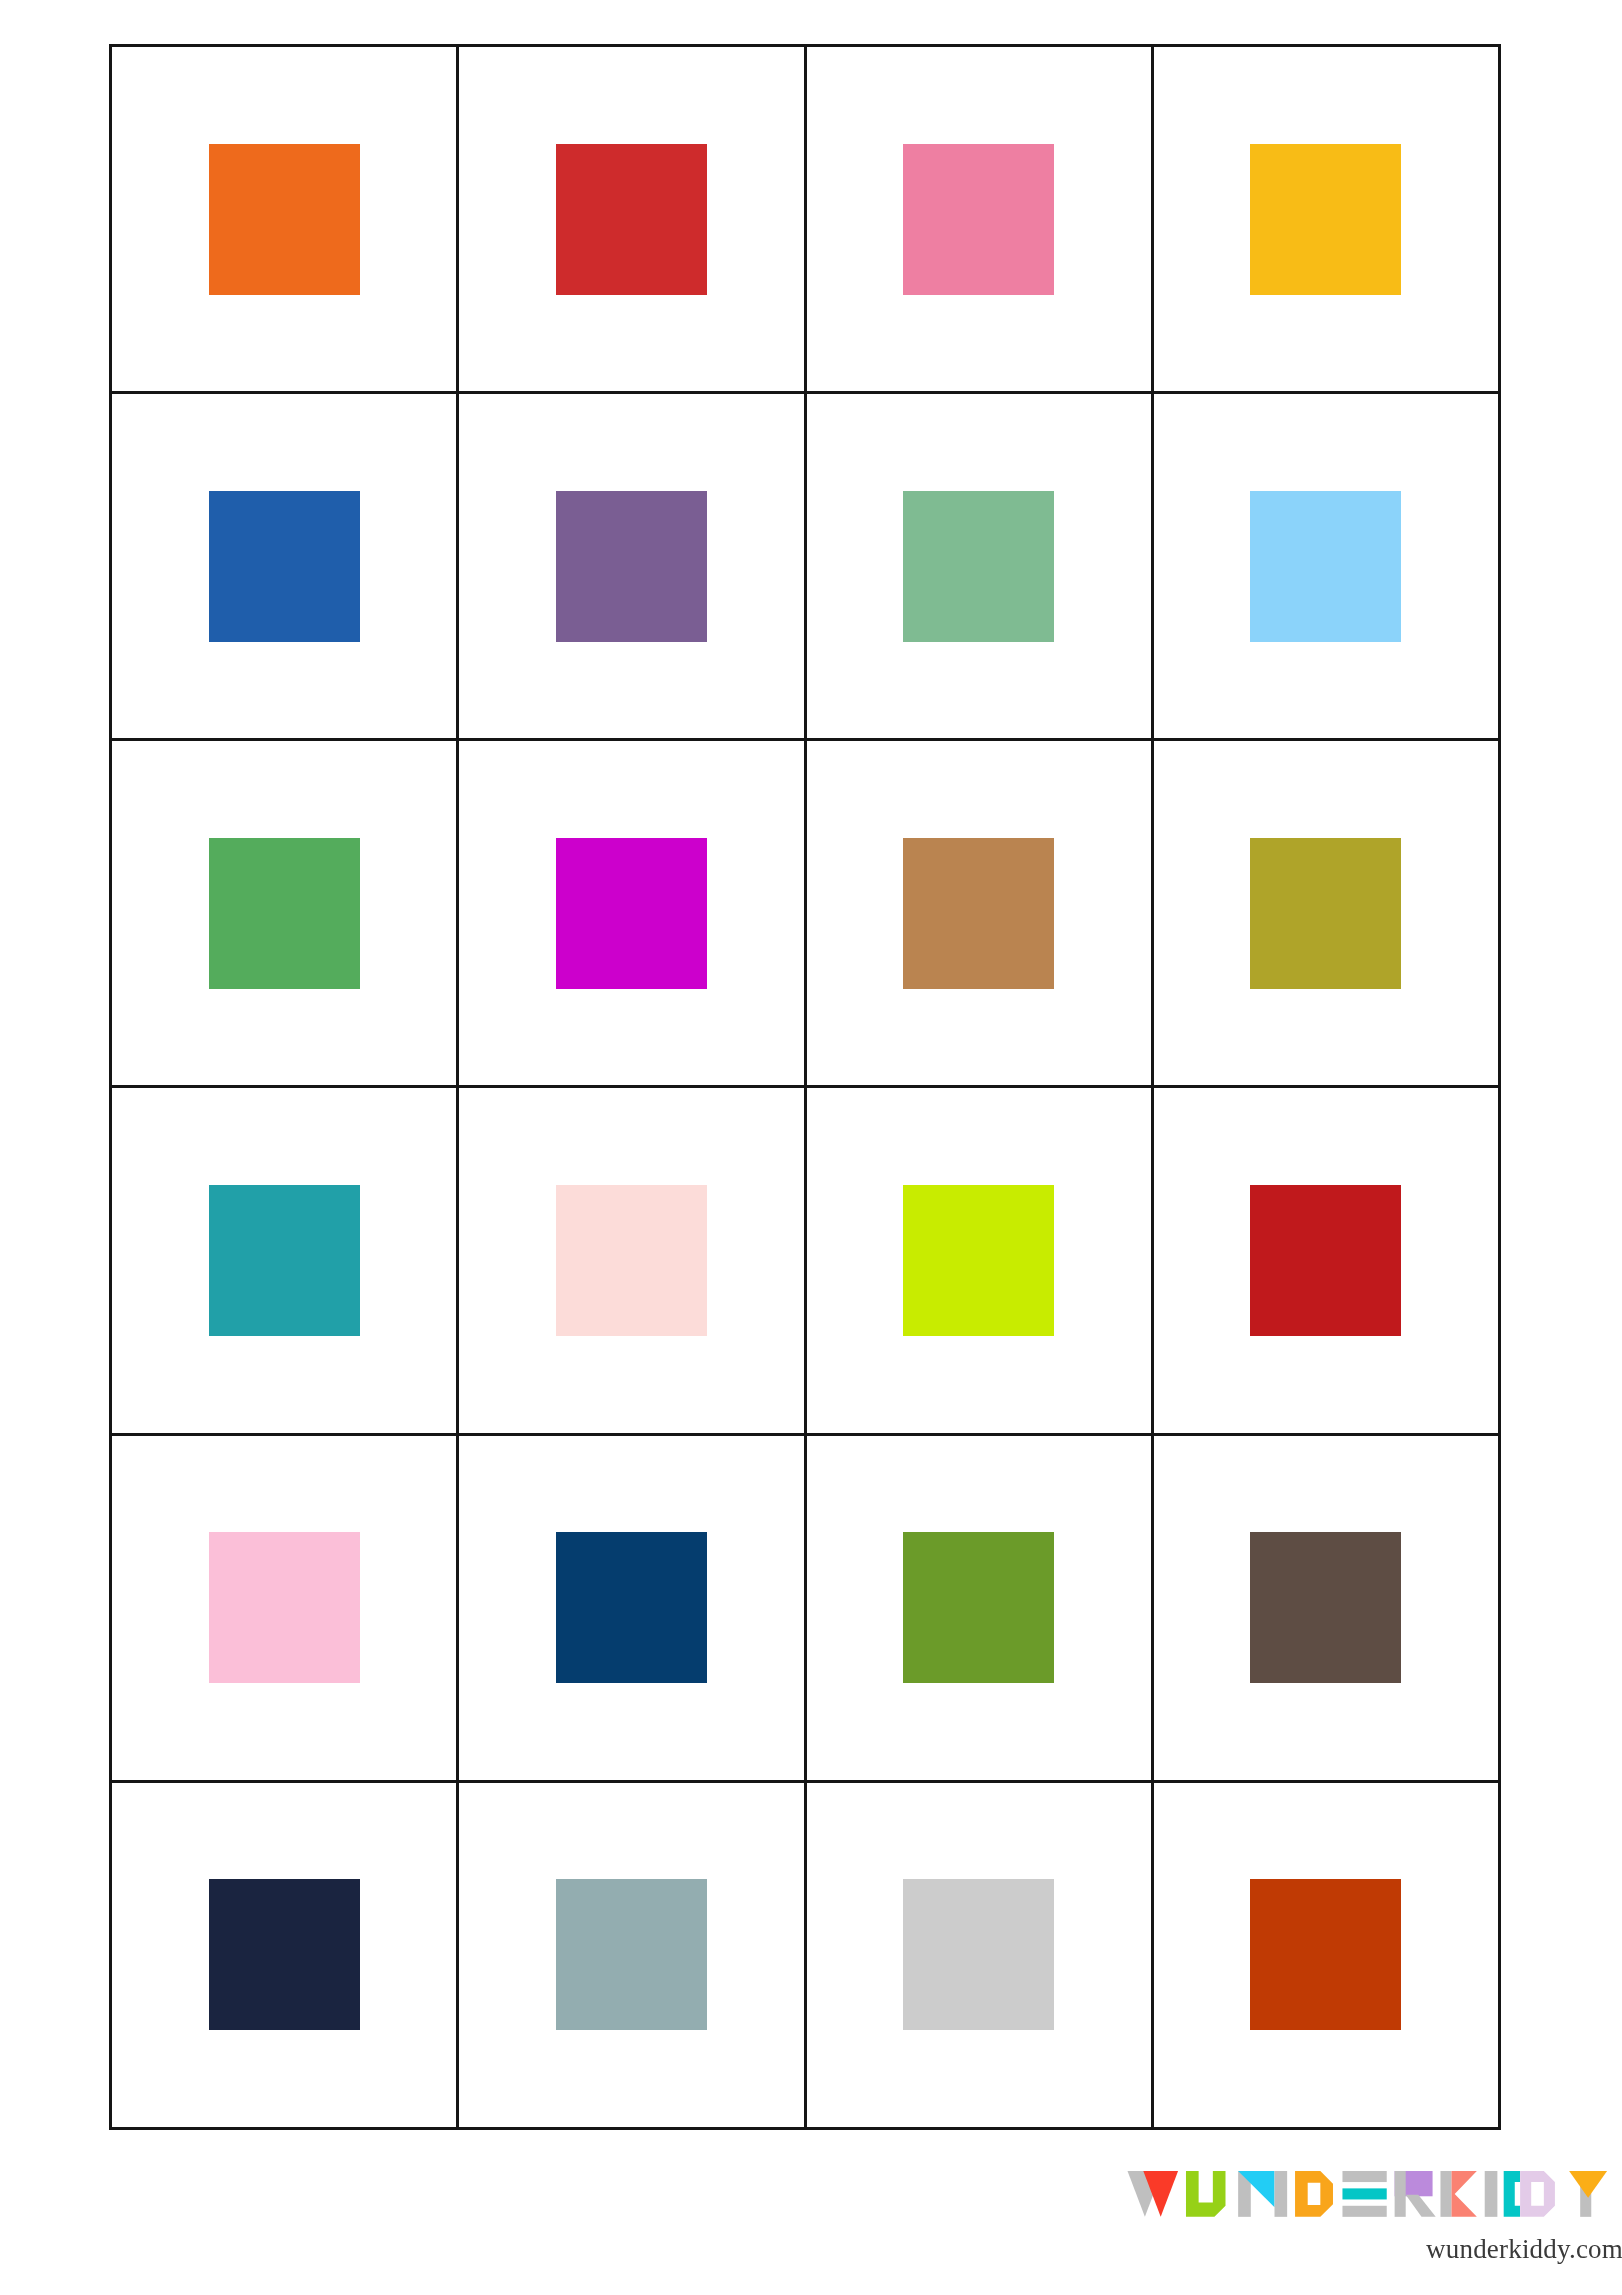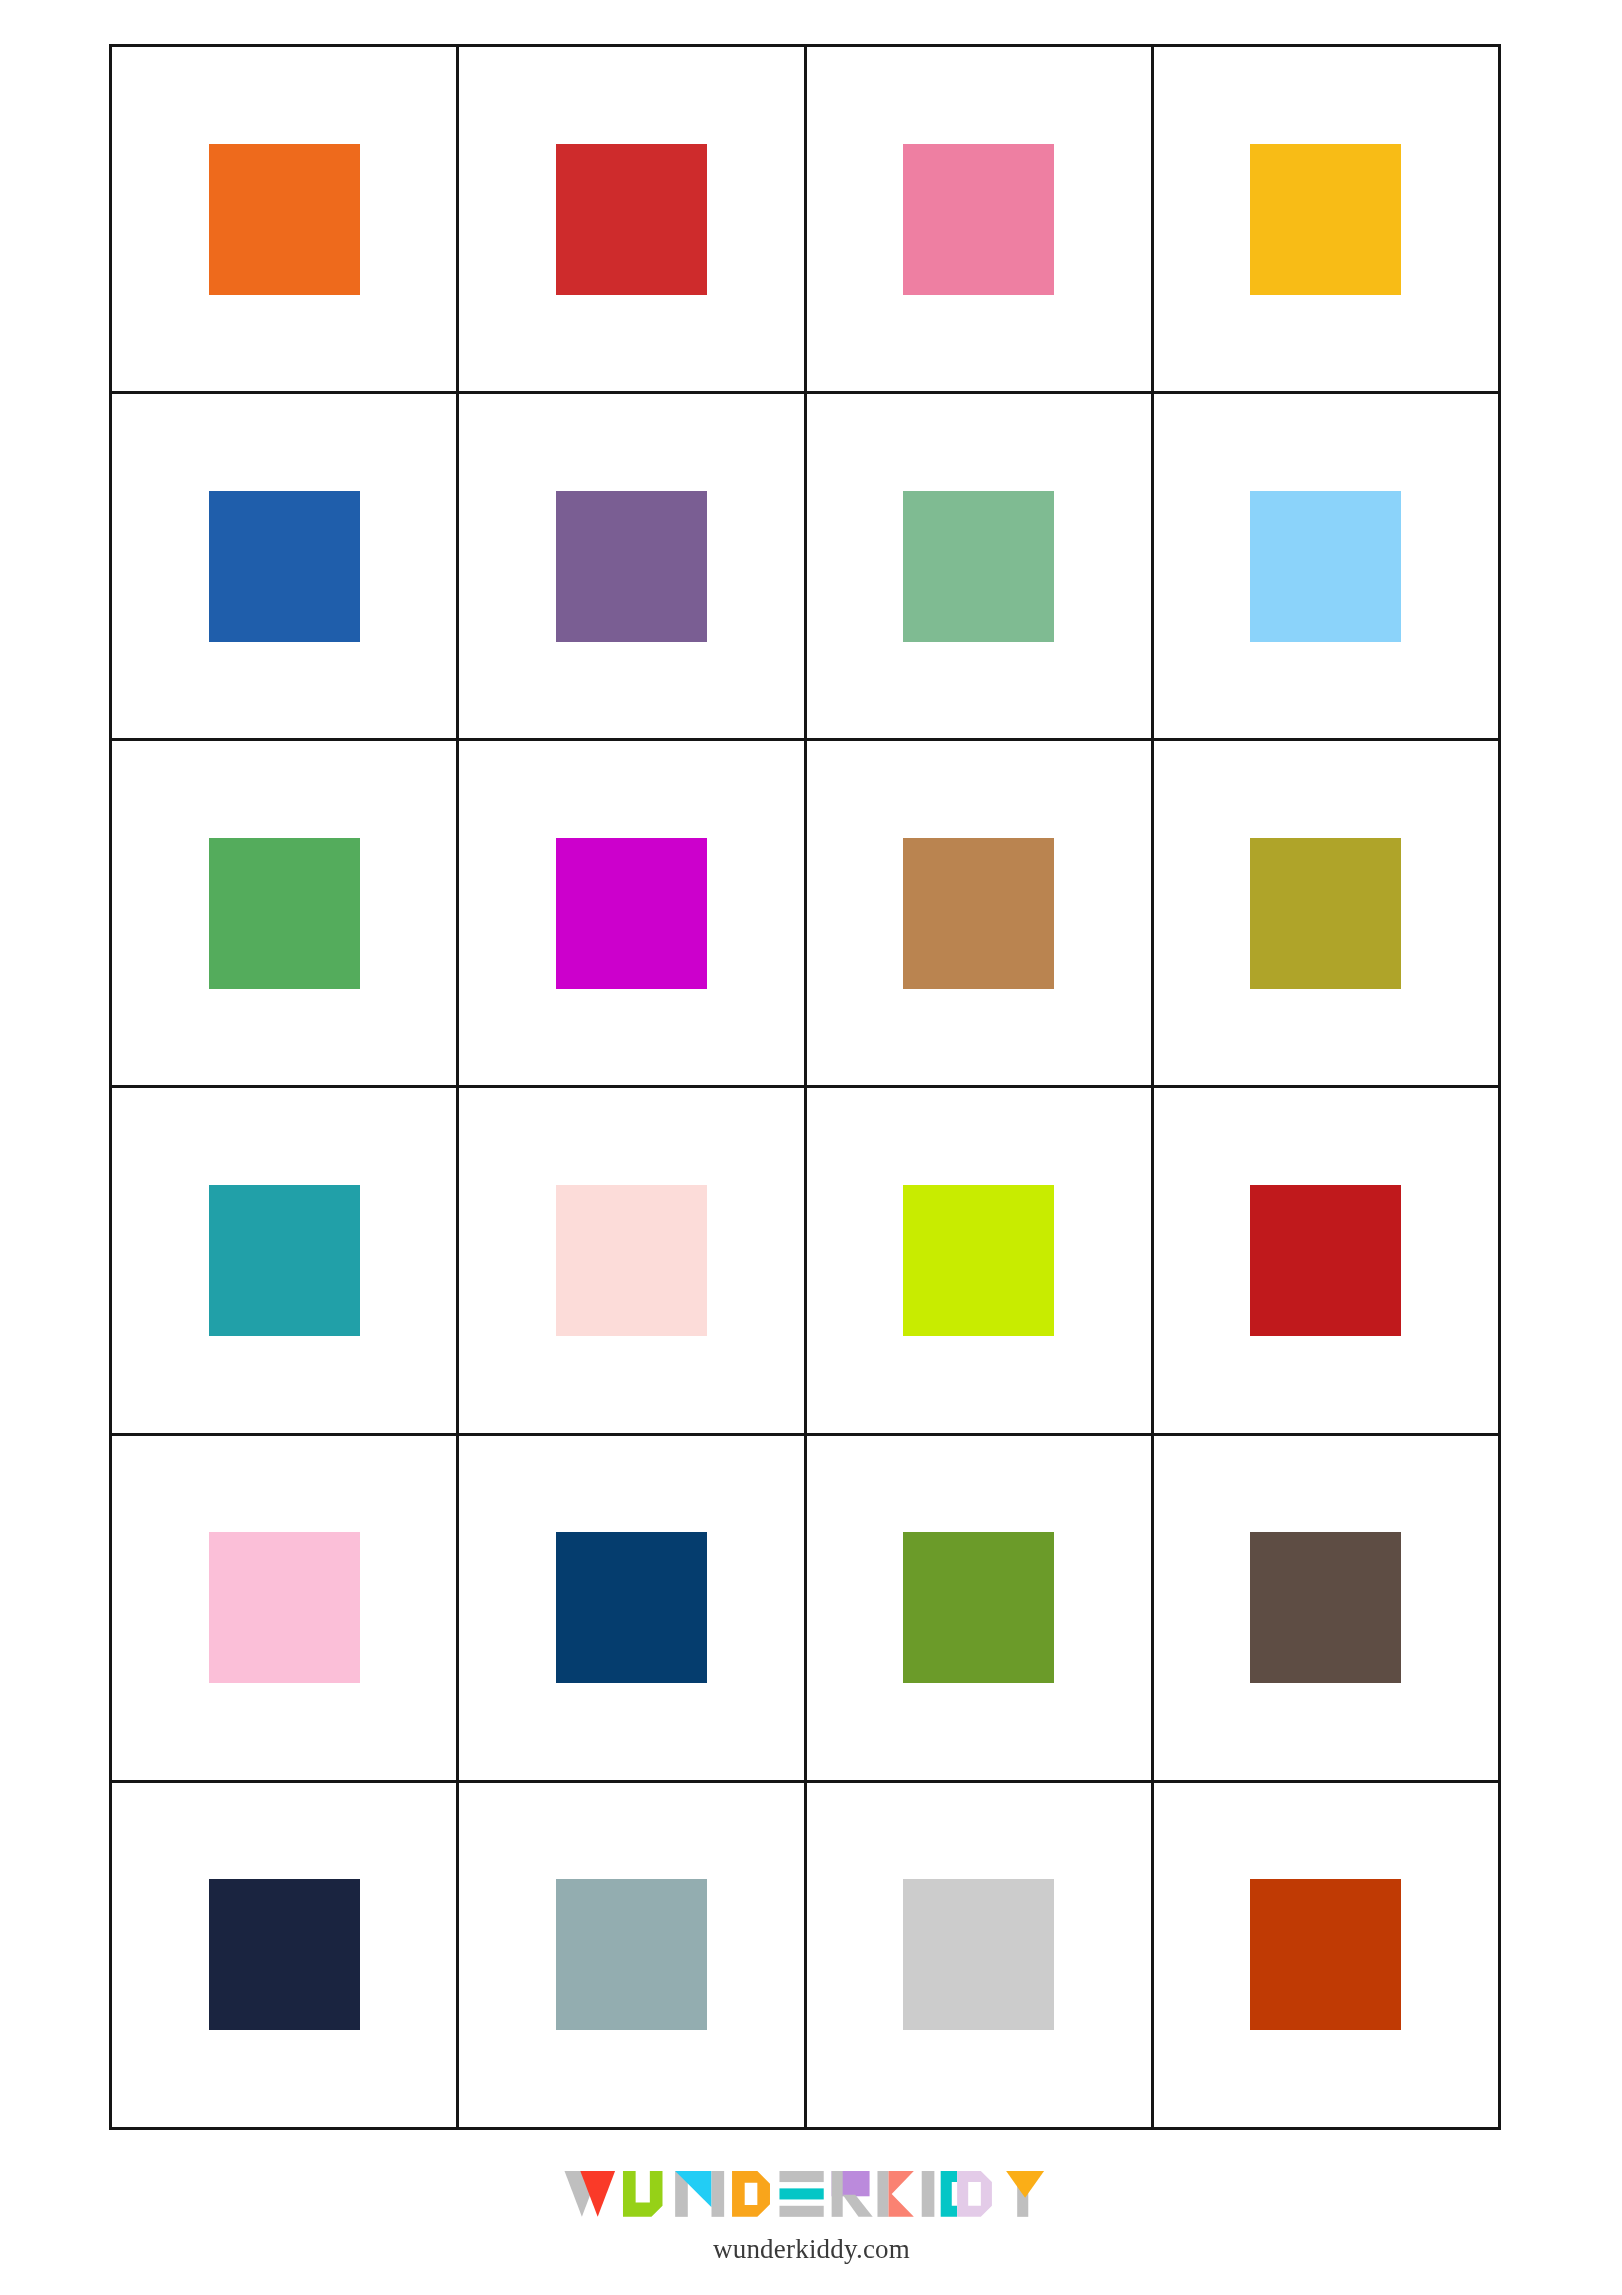--- a/index.html
+++ b/index.html
@@ -35,21 +35,21 @@
   
   #footer{
     position:absolute;
     left:0; top:2139px;
     width:1623px; height:156px;
   }
   #brand-block{
     position:absolute;
     left:0; top:0;
     width:1623px;
-    text-align:center;
+    text-align:right;
   }
   #logo-wordmark{
     display:inline-block;
     height:49px;
     line-height:0;
     margin-top:32px;
     white-space:nowrap;
     font-size:0;
   }
   #logo-wordmark svg{display:inline-block;vertical-align:top;}

